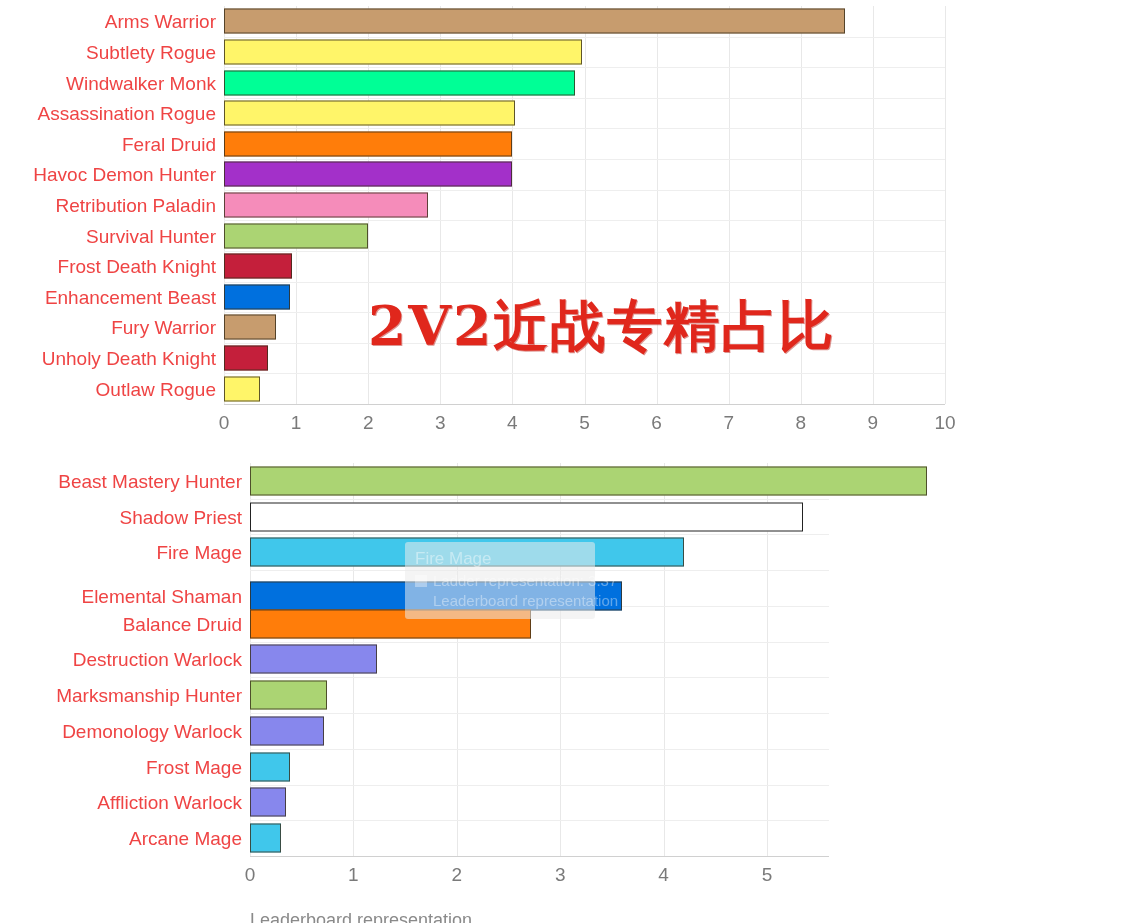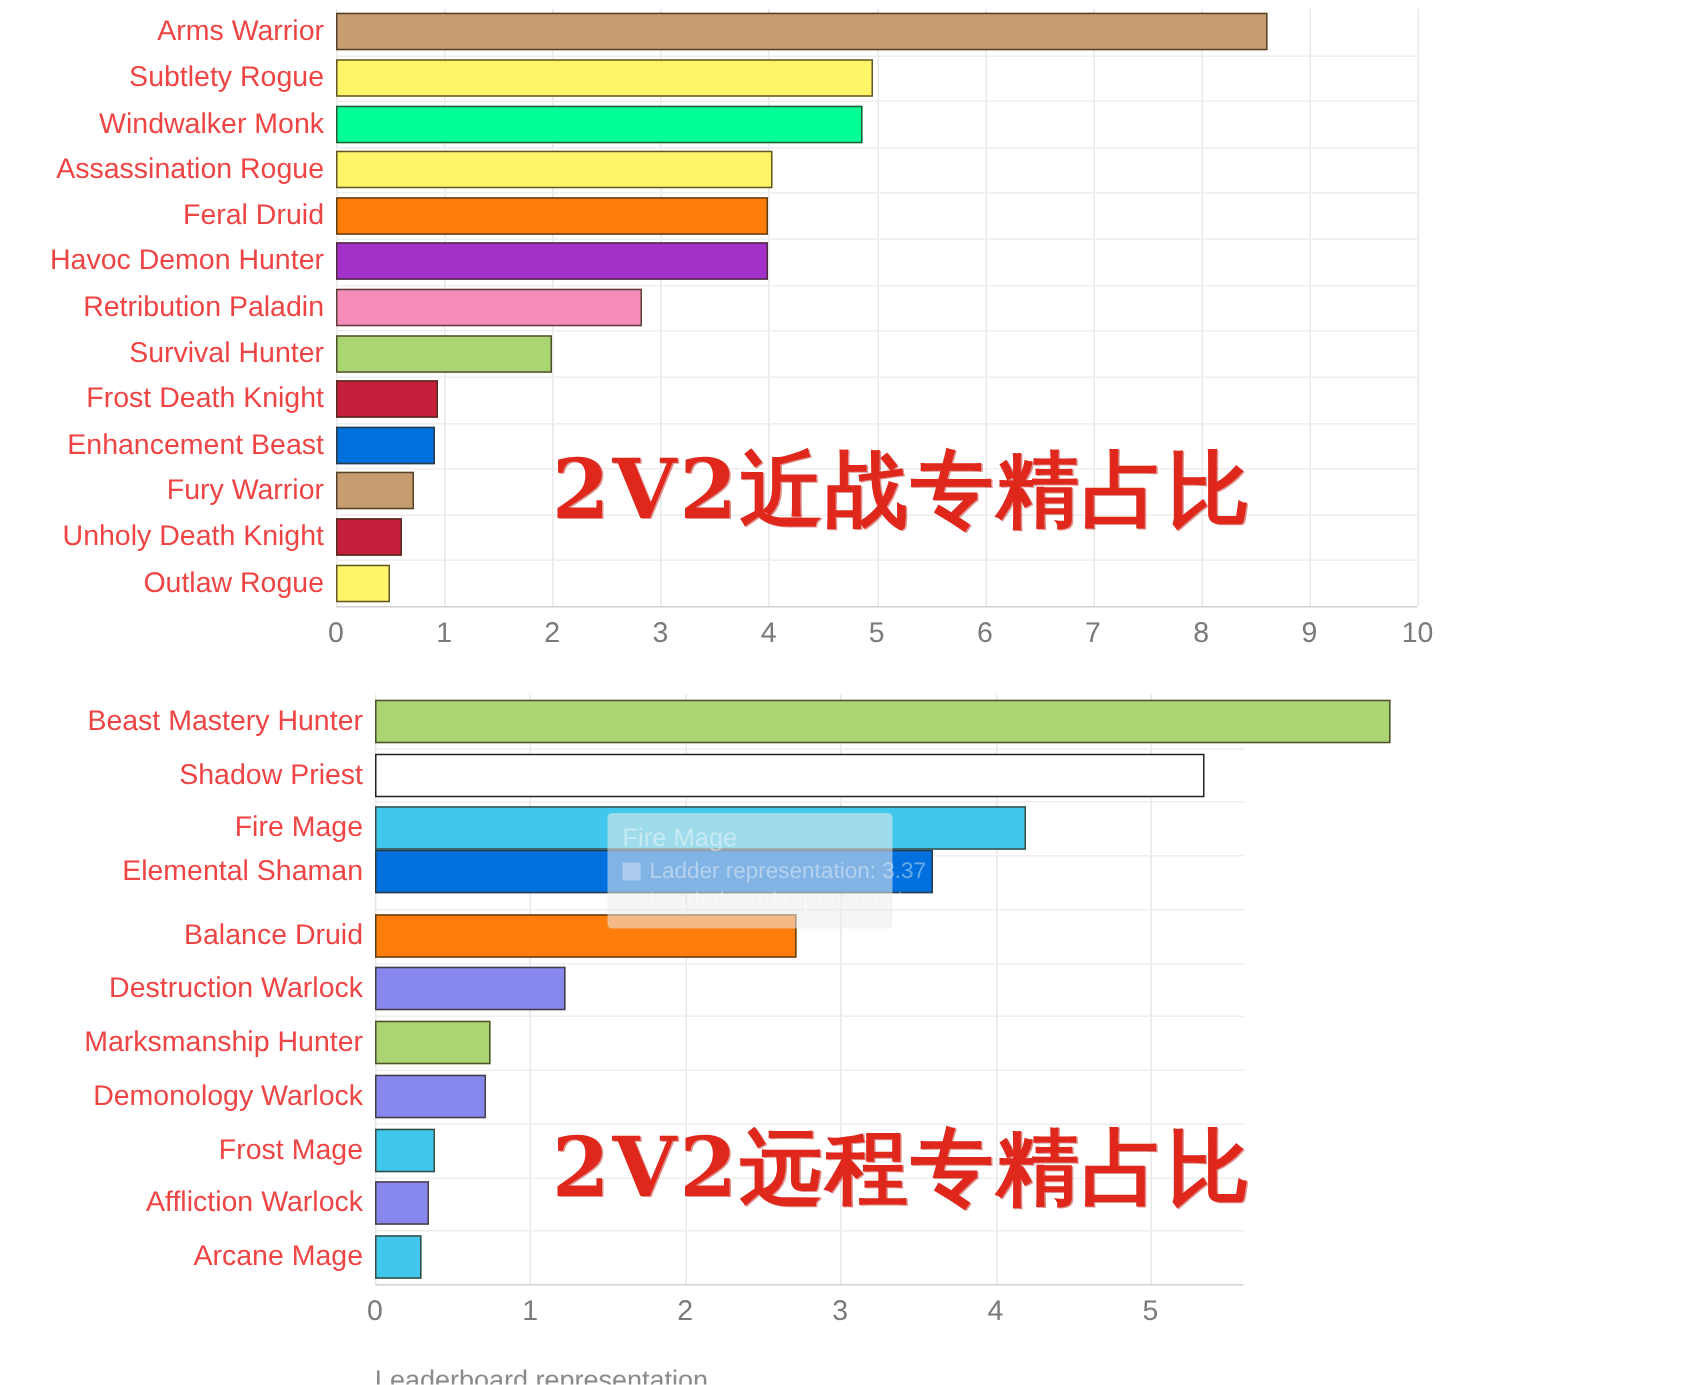--- a/index.html
+++ b/index.html
@@ -259,21 +259,21 @@
             <div class="bar" title="Beast Mastery Hunter: 6.55" style="width: 677.223px; height: 29px; background: rgb(171, 212, 115); border-color: rgba(55, 45, 25, 0.8);"></div>
           </div>
           <div class="row" style="top: 35.7273px; height: 35.7273px;">
             <div class="row-label" style="font-size: 19px;">Shadow Priest</div>
             <div class="bar" title="Shadow Priest: 5.35" style="width: 553.152px; height: 29px; background: rgb(255, 255, 255); border-color: rgb(34, 34, 34);"></div>
           </div>
           <div class="row" style="top: 71.4545px; height: 35.7273px;">
             <div class="row-label" style="font-size: 19px;">Fire Mage</div>
             <div class="bar" title="Fire Mage: 4.2" style="width: 434.25px; height: 29px; background: rgb(64, 199, 235); border-color: rgba(55, 45, 25, 0.8);"></div>
           </div>
-          <div class="row" style="top: 100px; height: 35.7273px;">
+          <div class="row" style="top: 115px; height: 35.7273px;">
             <div class="row-label" style="font-size: 19px;">Elemental Shaman</div>
             <div class="bar" title="Elemental Shaman: 3.6" style="width: 372.214px; height: 29px; background: rgb(0, 112, 222); border-color: rgba(55, 45, 25, 0.8);"></div>
           </div>
           <div class="row" style="top: 142.909px; height: 35.7273px;">
             <div class="row-label" style="font-size: 19px;">Balance Druid</div>
             <div class="bar" title="Balance Druid: 2.72" style="width: 281.229px; height: 29px; background: rgb(255, 125, 10); border-color: rgba(55, 45, 25, 0.8);"></div>
           </div>
           <div class="row" style="top: 178.636px; height: 35.7273px;">
             <div class="row-label" style="font-size: 19px;">Destruction Warlock</div>
             <div class="bar" title="Destruction Warlock: 1.23" style="width: 127.173px; height: 29px; background: rgb(135, 135, 237); border-color: rgba(55, 45, 25, 0.8);"></div>
@@ -311,17 +311,16 @@
     </div>
     <div id="axis-ranged" style="position: absolute; left: 250px; top: 401px; width: 579px; height: 40px;">
         <div class="xaxis"></div>
         <div class="xtick" style="left: 0px;">0</div>
         <div class="xtick" style="left: 103.393px;">1</div>
         <div class="xtick" style="left: 206.786px;">2</div>
         <div class="xtick" style="left: 310.179px;">3</div>
         <div class="xtick" style="left: 413.571px;">4</div>
         <div class="xtick" style="left: 516.964px;">5</div>
       </div>
-    <div class="red-title" id="title-ranged" style="left: 368px; top: 287px;">2V2远程专精占比</div>
     <div class="axis-title" id="axistitle-ranged" style="left: 361px; top: 455px;">Leaderboard representation</div>
   </section>
 
 </div>
 
 </body></html>

